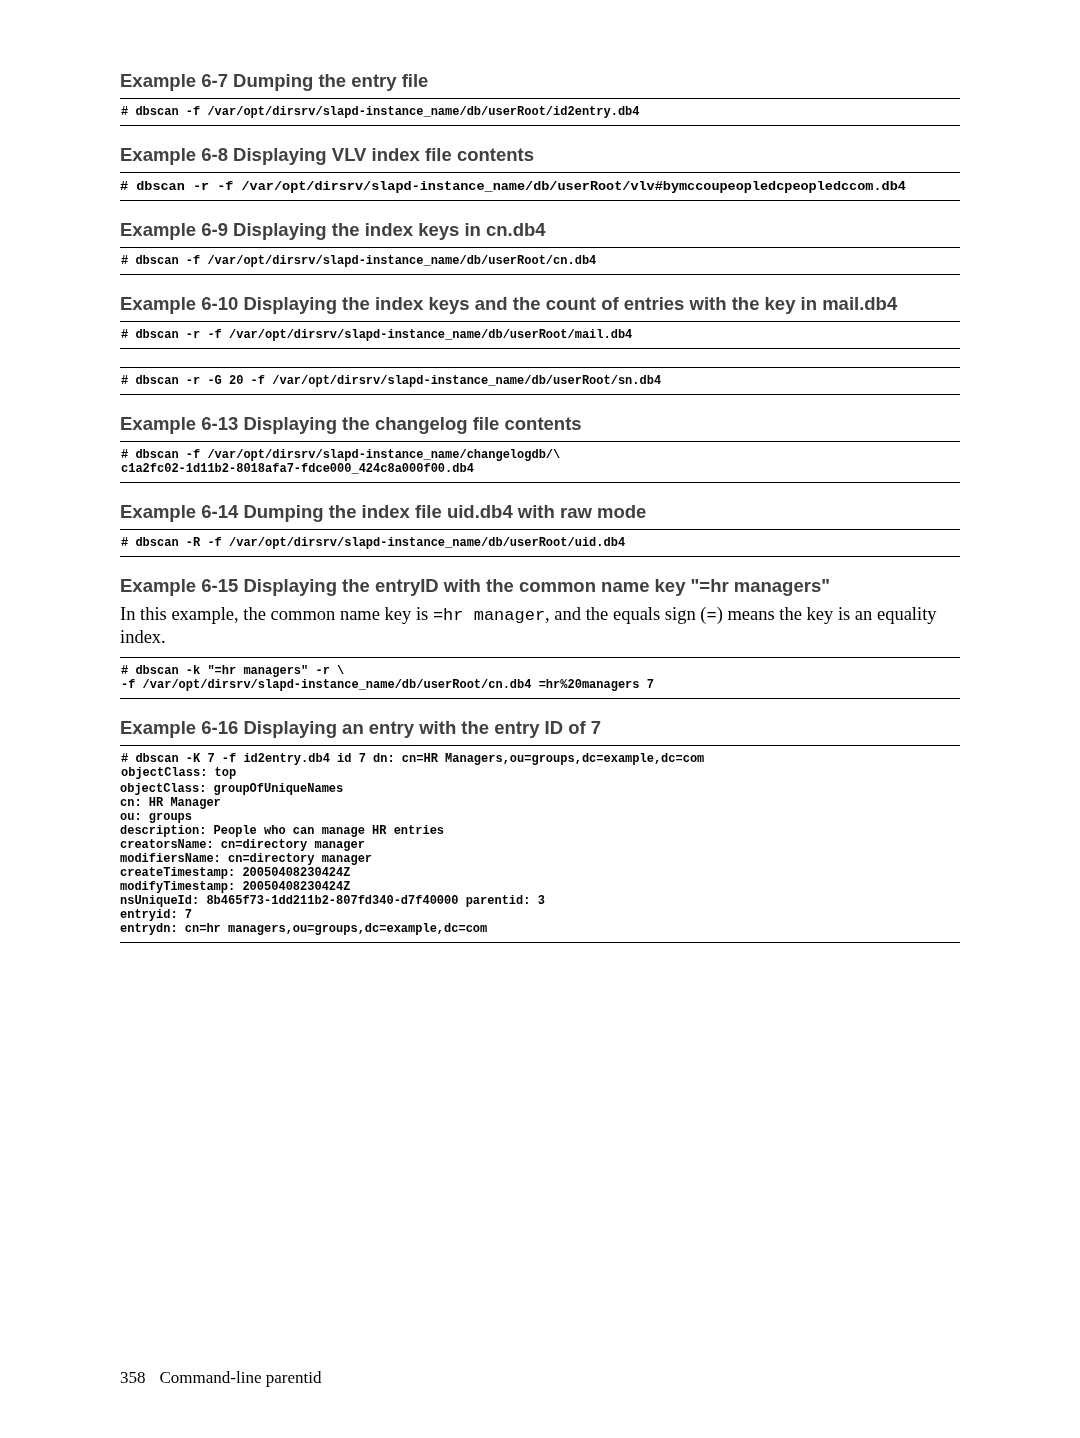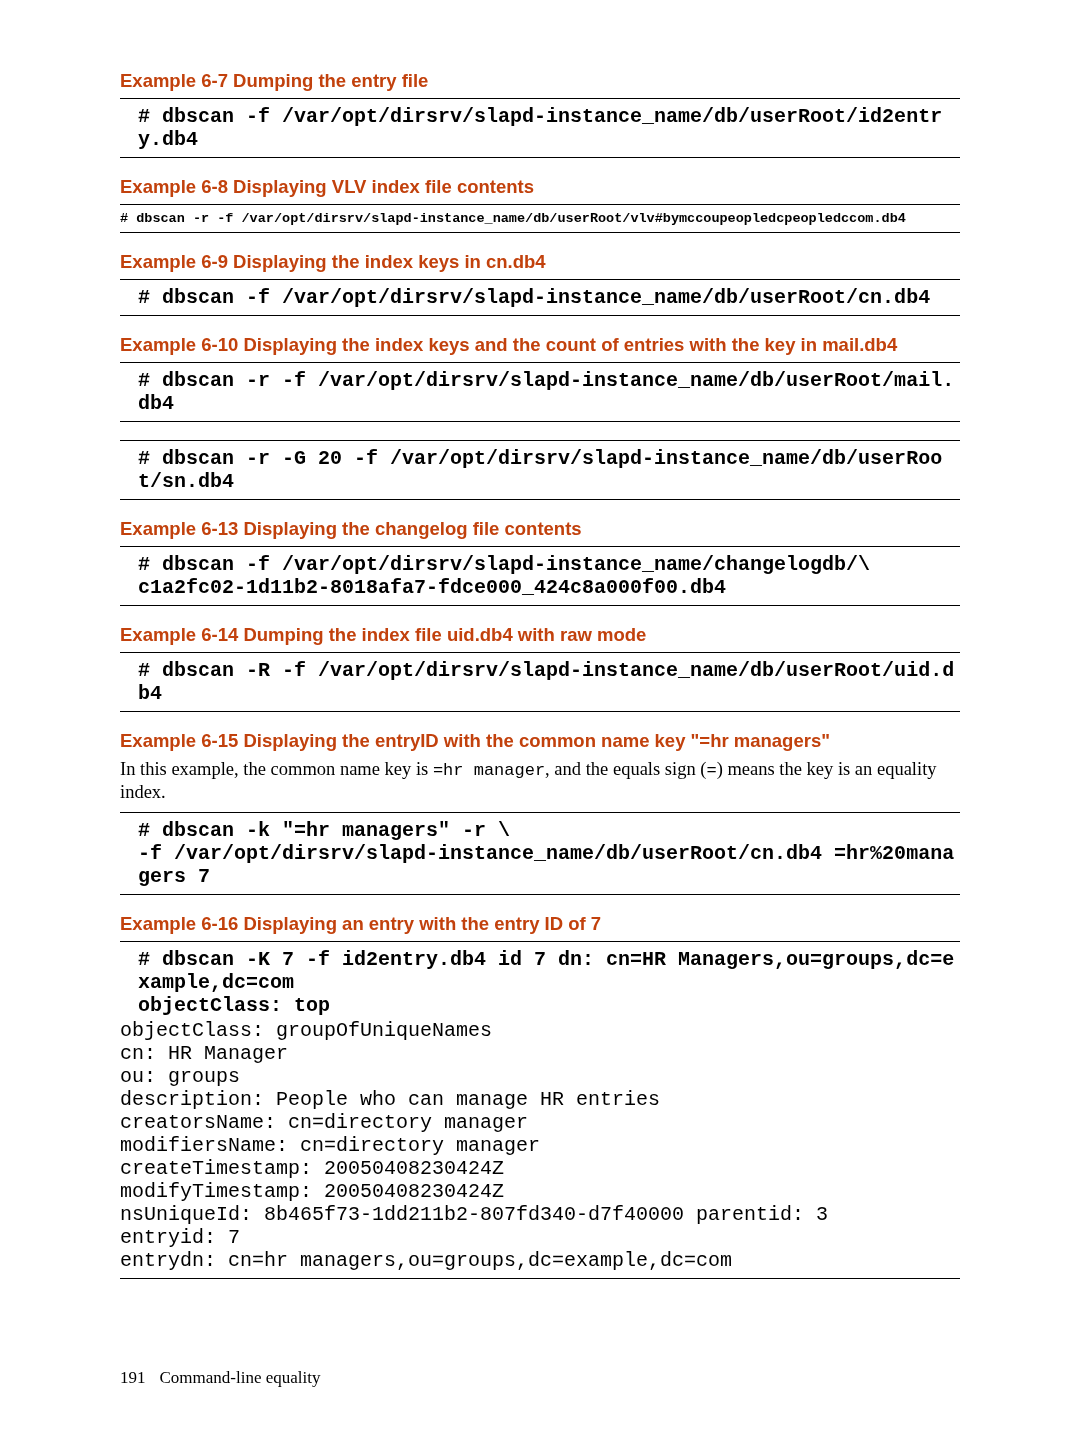--- a/index.html
+++ b/index.html
@@ -12,49 +12,49 @@
   .page {
     width: 1080px;
     min-height: 1438px;
     box-sizing: border-box;
     padding: 60px 120px 50px 120px;
     position: relative;
   }
   .example-title {
     font-family: Arial, Helvetica, sans-serif;
     font-weight: bold;
-    color: #c2410c;
+    color: #404040;
     font-size: 18.5px;
     margin: 10px 0 4px 0;
   }
   hr.rule {
     border: none;
     border-top: 1px solid #000;
     margin: 6px 0 6px 0;
   }
   pre.code {
     font-family: "Courier New", Courier, monospace;
-    font-size: 20px;
+    font-size: 12px;
     font-weight: bold;
     white-space: pre-wrap;
     word-break: break-all;
-    margin: 2px 0 2px 18px;
+    margin: 2px 0 2px 1px;
   }
   pre.code-small {
     font-family: "Courier New", Courier, monospace;
     font-size: 13.5px;
     font-weight: bold;
     white-space: pre-wrap;
     word-break: break-all;
     margin: 2px 0 2px 0;
   }
   pre.output {
     font-family: "Courier New", Courier, monospace;
-    font-size: 20px;
-    font-weight: normal;
+    font-size: 12px;
+    font-weight: bold;
     white-space: pre-wrap;
     margin: 0 0 2px 0;
   }
   .bodytext {
     font-family: Georgia, "Times New Roman", serif;
     font-size: 18.5px;
     line-height: 1.25;
     margin: 6px 0 8px 0;
   }
   .bodytext code {
@@ -151,16 +151,16 @@
 modifiersName: cn=directory manager
 createTimestamp: 20050408230424Z
 modifyTimestamp: 20050408230424Z
 nsUniqueId: 8b465f73-1dd211b2-807fd340-d7f40000 parentid: 3
 entryid: 7
 entrydn: cn=hr managers,ou=groups,dc=example,dc=com</pre>
     <hr class="rule">
   </div>
 
   <div class="footer">
-    <span class="pagenum">191</span><span>Command-line equality</span>
+    <span class="pagenum">358</span><span>Command-line parentid</span>
   </div>
 
 </div>
 
 </body></html>

